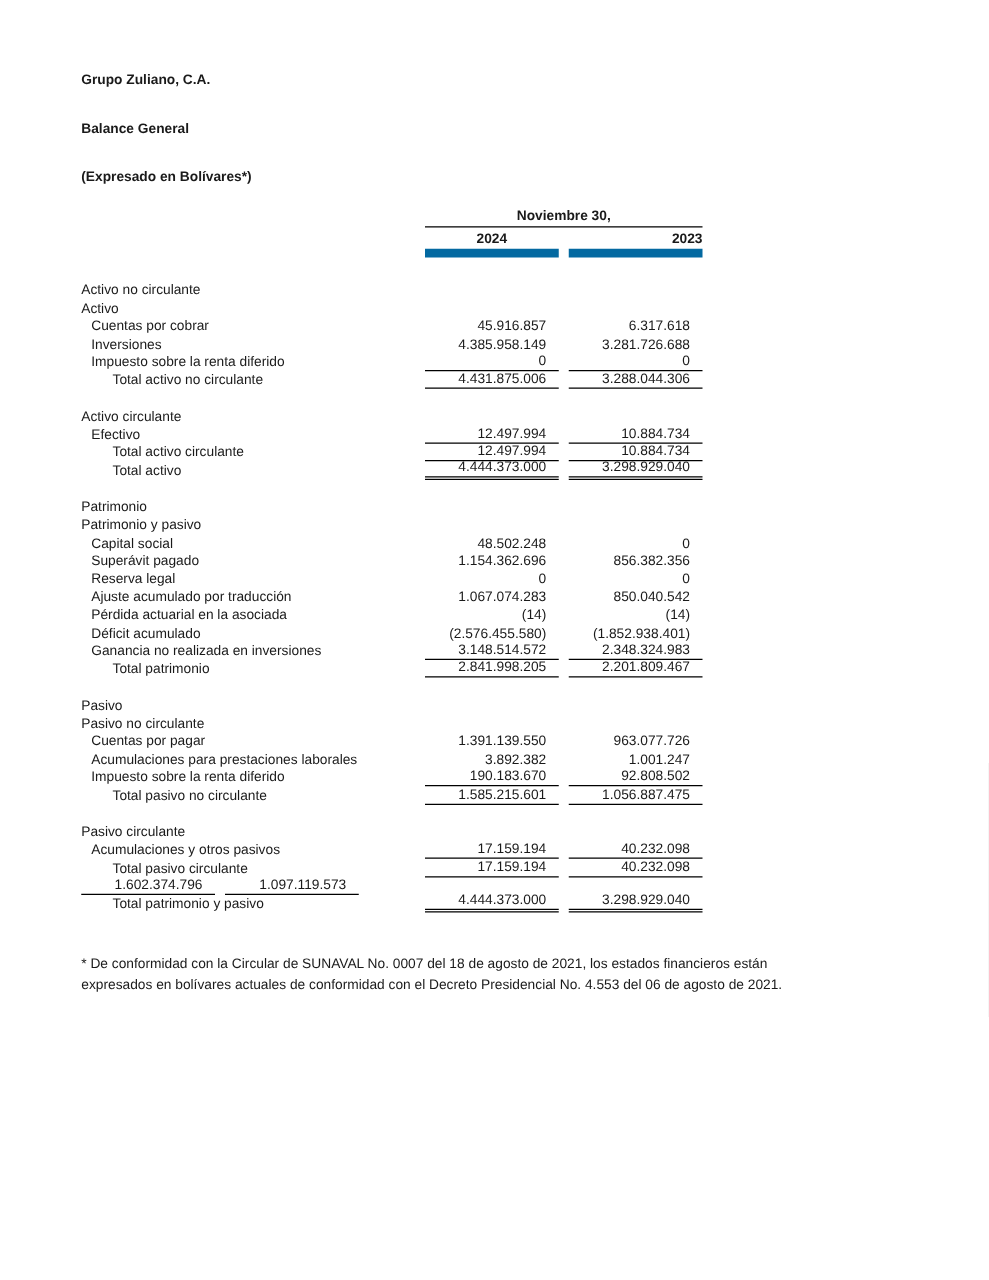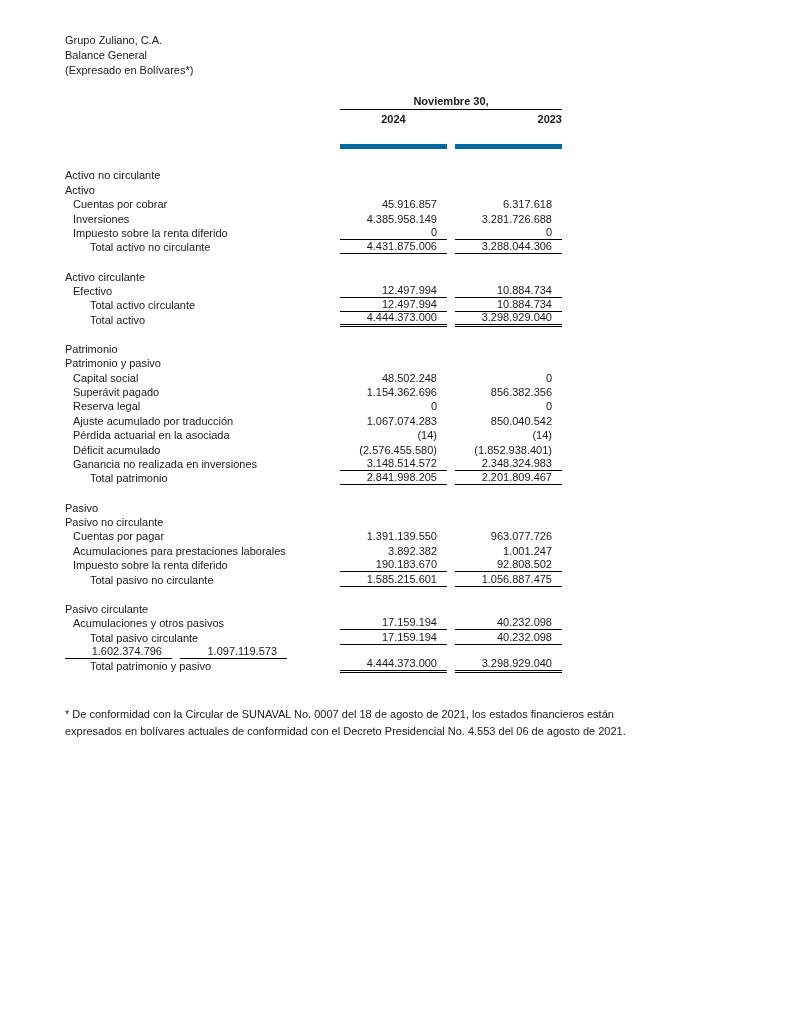--- a/index.html
+++ b/index.html
@@ -10,45 +10,46 @@
     margin: 0 auto;
     background: #ffffff;
     font-family: "Liberation Sans", sans-serif;
     font-size: 11px;
     color: #1a1a1a;
     box-sizing: border-box;
     padding: 33px 0 0 65px;
     overflow: hidden;
   }
   .doc-header div {
-    font-weight: normal;
+    font-weight: bold;
     line-height: 15px;
     white-space: nowrap;
+    margin-top: 24px;
   }
   
   .table-wrap { width: 497px; margin-top: 16px; }
   .thead { margin-top: 9px; }
   .thead .hrow { display: flex; }
   .lbl-spacer { width: 275px; flex: none; }
   .cols-span {
     width: 222px; flex: none;
     text-align: center;
     font-weight: bold;
     line-height: 14px;
     border-bottom: 1px solid #000;
     padding-bottom: 1px;
   }
   .year-row { display: flex; margin-top: 2px; }
   .year-cell {
     width: 107px; flex: none;
     text-align: center;
     font-weight: bold;
     line-height: 14px;
-    border-bottom: 5px solid #0369a1;
-    padding-bottom: 18px;
+    border-bottom: 7px solid #0369a1;
+    padding-bottom: 1px;
   }
   .year-cell.second { margin-left: 8px; text-align: right; }
   
   .tbody { margin-top: 19px; }
   .row { display: flex; align-items: flex-end; height: 14.4px; }
   .row.spacer { height: 14.8px; }
   .cell-label {
     width: 275px; flex: none;
     white-space: nowrap;
     line-height: 13px;

